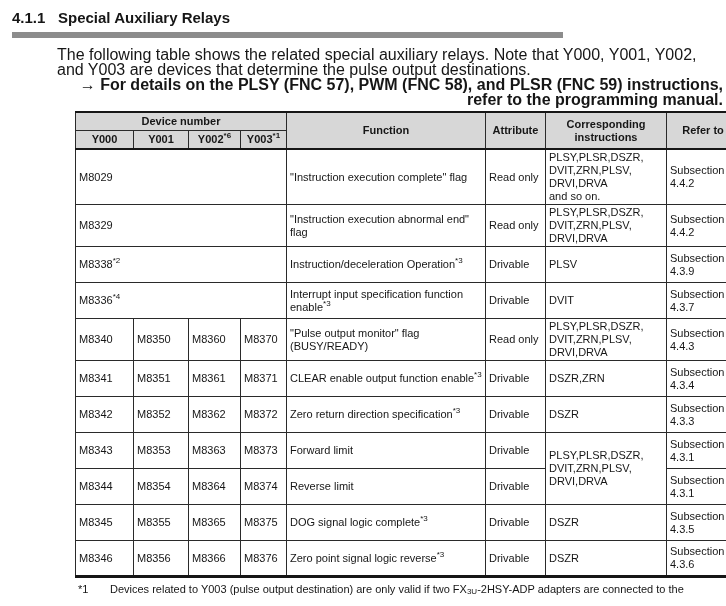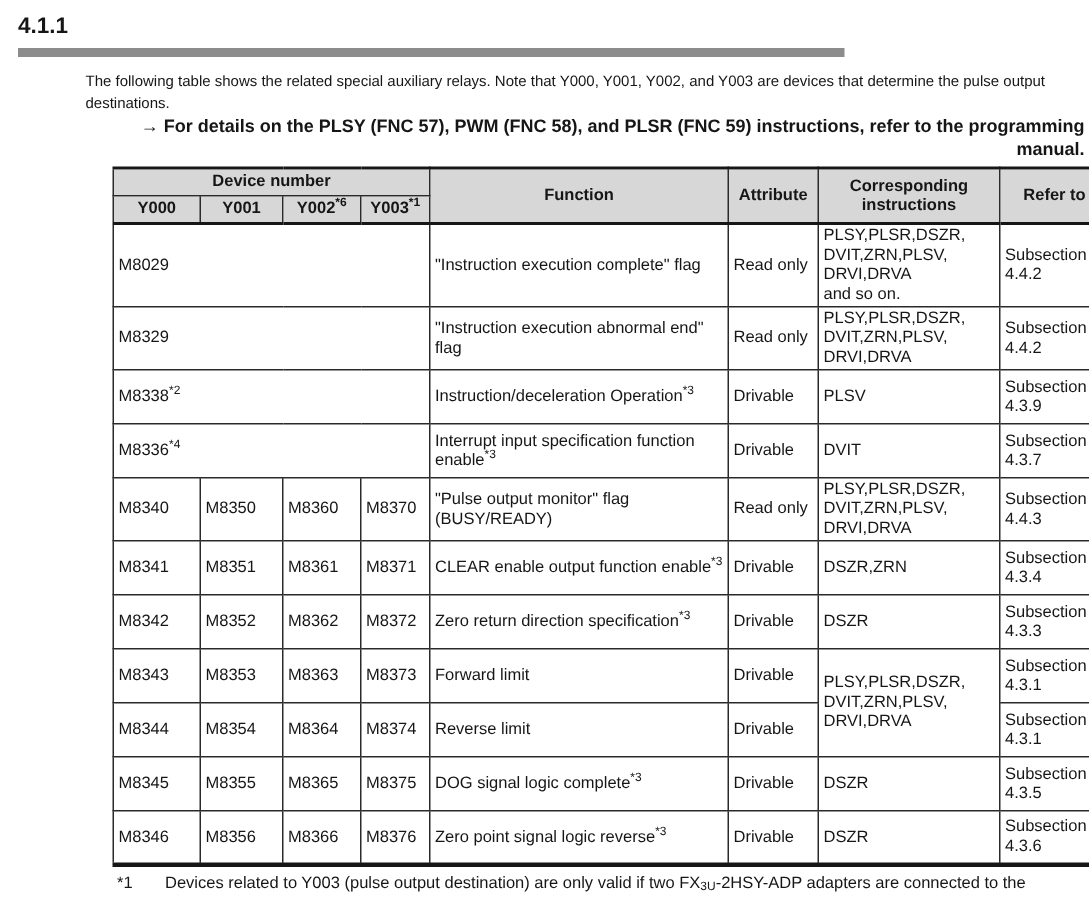--- a/index.html
+++ b/index.html
@@ -21,24 +21,24 @@
     padding:9px 0 0 12px;
     font-weight:bold;font-size:15px;line-height:17px;
   }
   .sec-num{width:46px;flex:none;}
   .rule{
     margin:6px 0 0 12px;width:551px;height:6px;
     background:var(--rule-gray);
   }
   .content{margin-left:57px;width:666px;}
   .intro{
-    margin:9px 0 0 0;font-size:10px;line-height:15px;
+    margin:9px 0 0 0;font-size:16px;line-height:15px;
   }
   .refnote{
-    margin:0;font-size:12px;line-height:15px;font-weight:bold;
+    margin:0;font-size:16px;line-height:15px;font-weight:bold;
     text-align:right;
   }
   table.tbl{
     border-collapse:collapse;table-layout:fixed;
     width:664px;margin:4px 0 0 18px;
     font-size:11px;line-height:13px;color:var(--text);
     border-top:2px solid var(--border-heavy);
     border-bottom:3px solid var(--border-heavy);
   }
   .tbl th,.tbl td{
@@ -63,20 +63,21 @@
   .fn-marker{width:32px;flex:none;}
   .fx-sub{font-size:8px;position:relative;top:1px;}
 </style>
 </head>
 <body>
 
 <div class="page">
 
   <div class="heading">
     <span class="sec-num">4.1.1</span>
+    <span>Special Auxiliary Relays</span>
   </div>
 
   <div class="rule"></div>
 
   <div class="content">
     <p class="intro">The following table shows the related special auxiliary relays.  Note that Y000, Y001, Y002, and Y003 are devices that determine the pulse output destinations.</p>
     <p class="refnote">→ For details on the PLSY (FNC 57), PWM (FNC 58), and PLSR (FNC 59) instructions, refer to the programming manual.</p>
 
     <table class="tbl">
       <colgroup>

